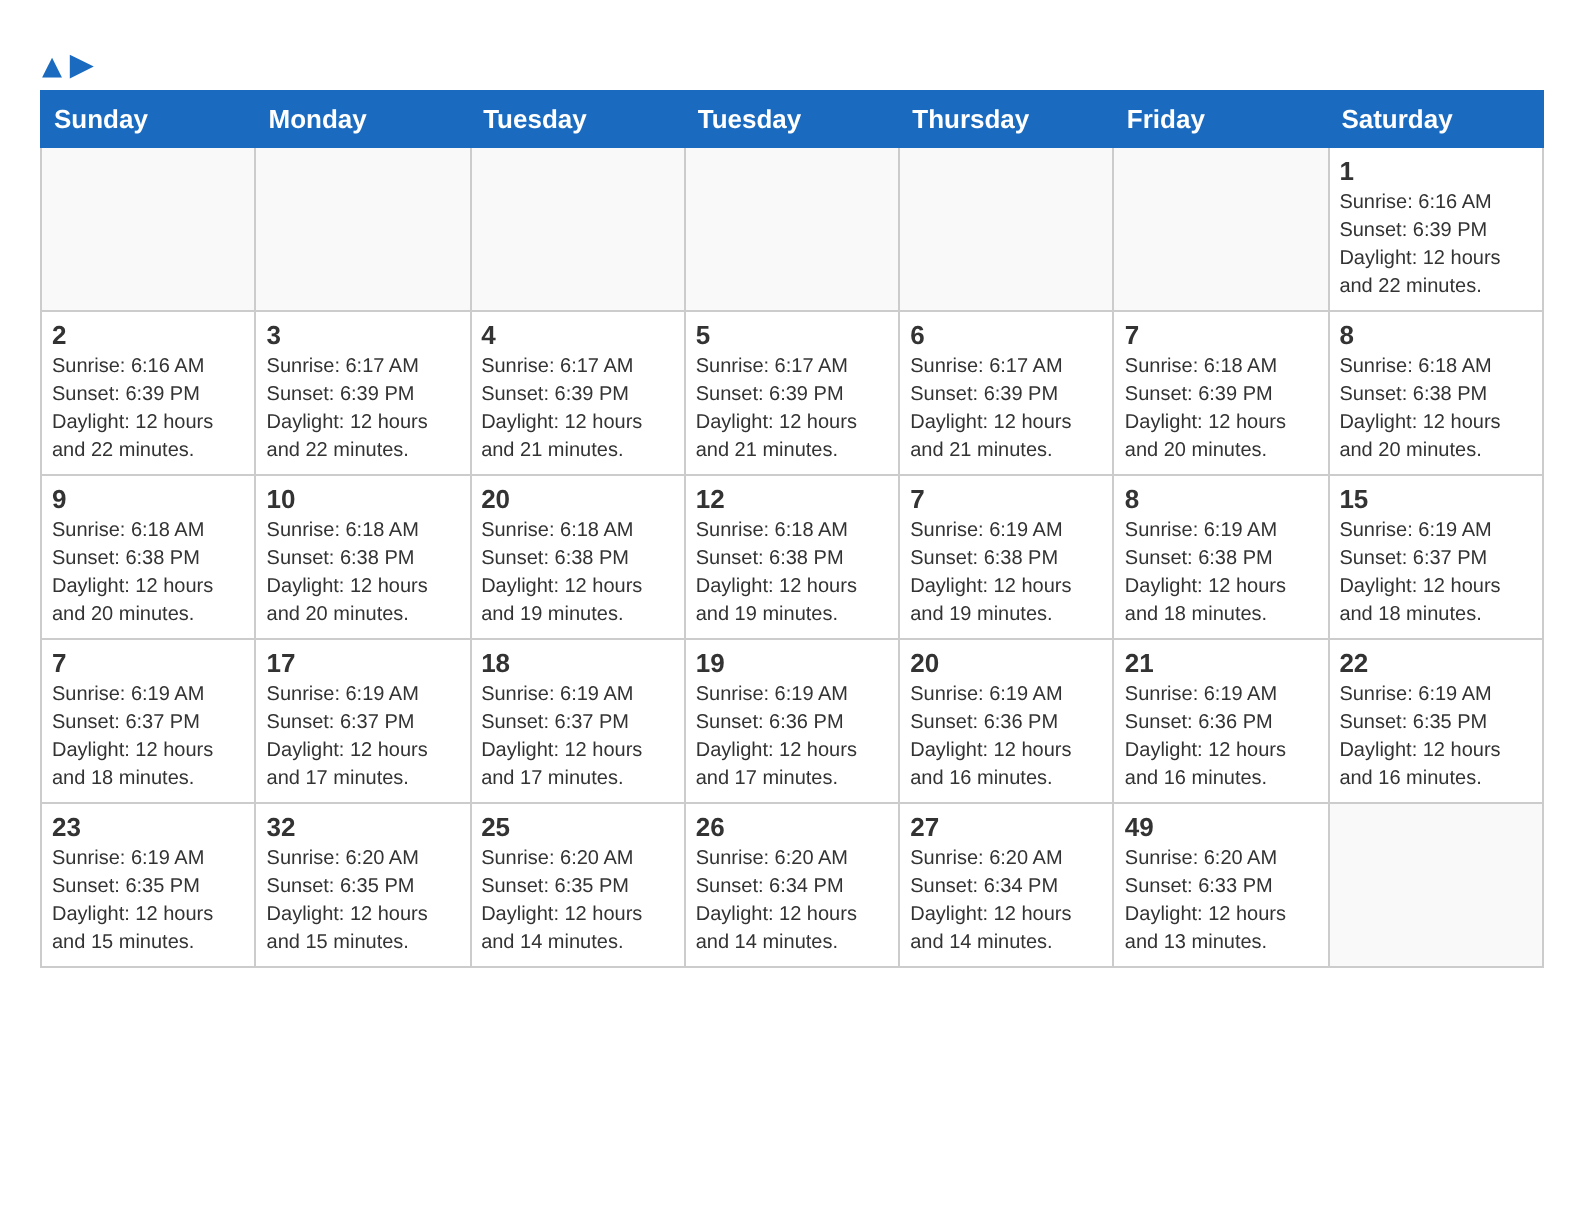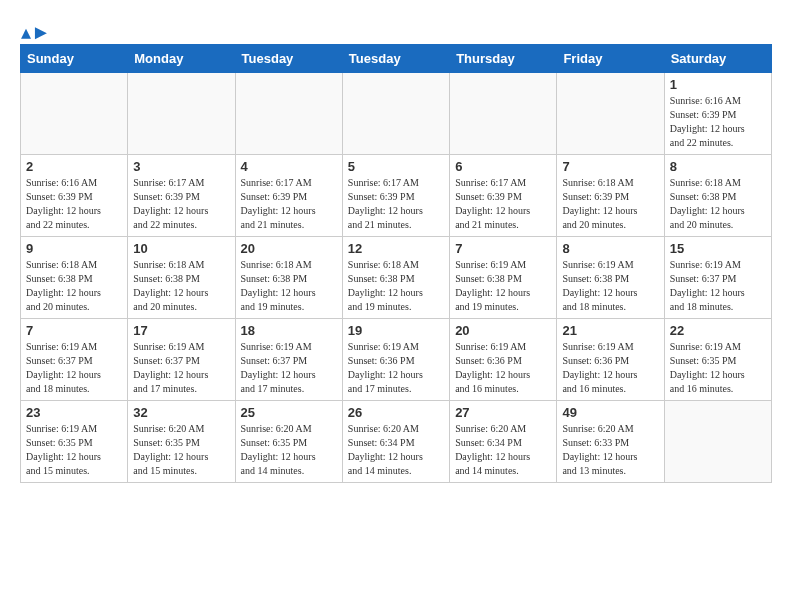--- a/index.html
+++ b/index.html
@@ -57,21 +57,20 @@
     .day-number {
       font-size: 13px;
       font-weight: bold;
       margin-bottom: 2px;
       display: block;
     }
     .day-info {
       font-size: 10px;
       line-height: 1.4;
       color: #333;
-      font-family: Liberation Serif, serif;
     }
     .logo-wrapper {
       display: flex;
       flex-direction: column;
       align-items: flex-start;
     }
     .logo-line1 {
       display: flex;
       align-items: center;
     }

